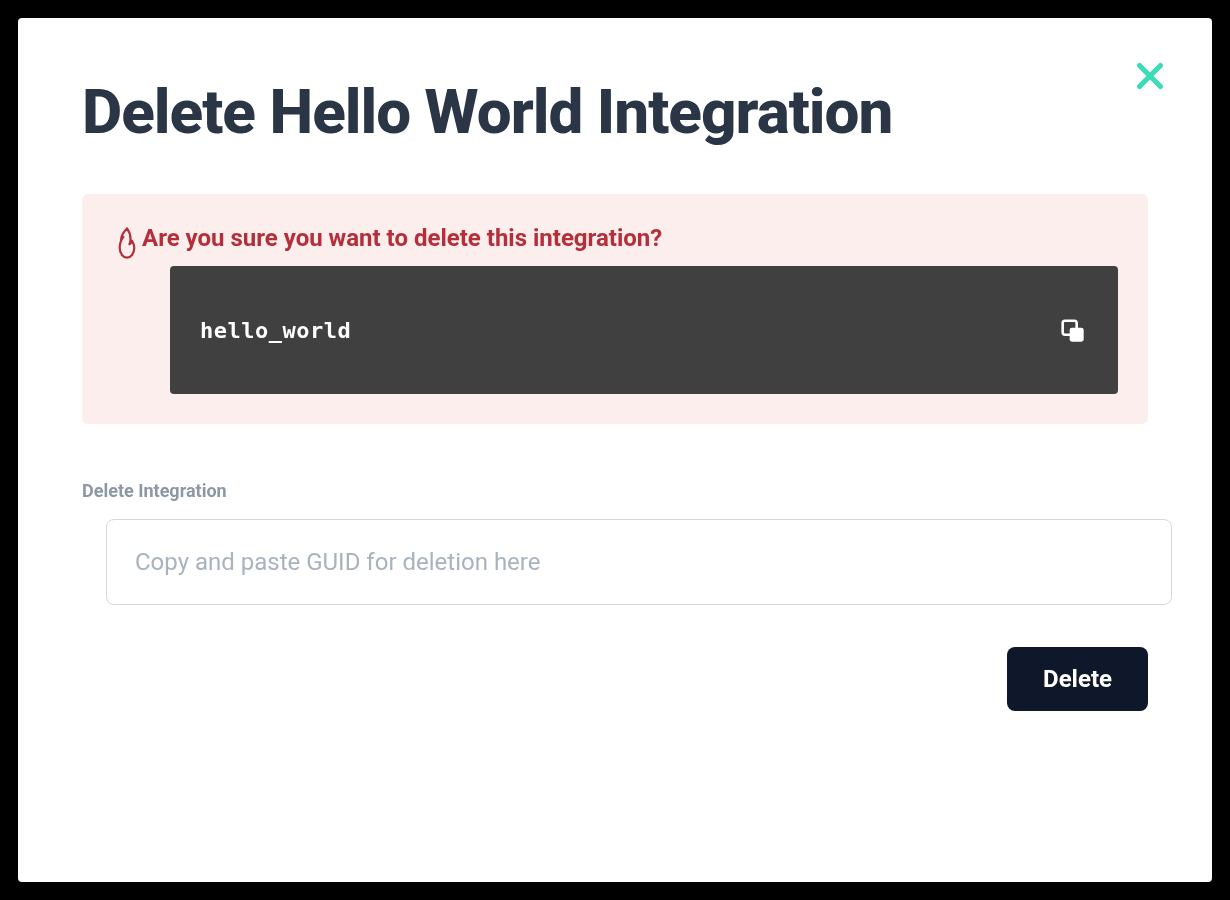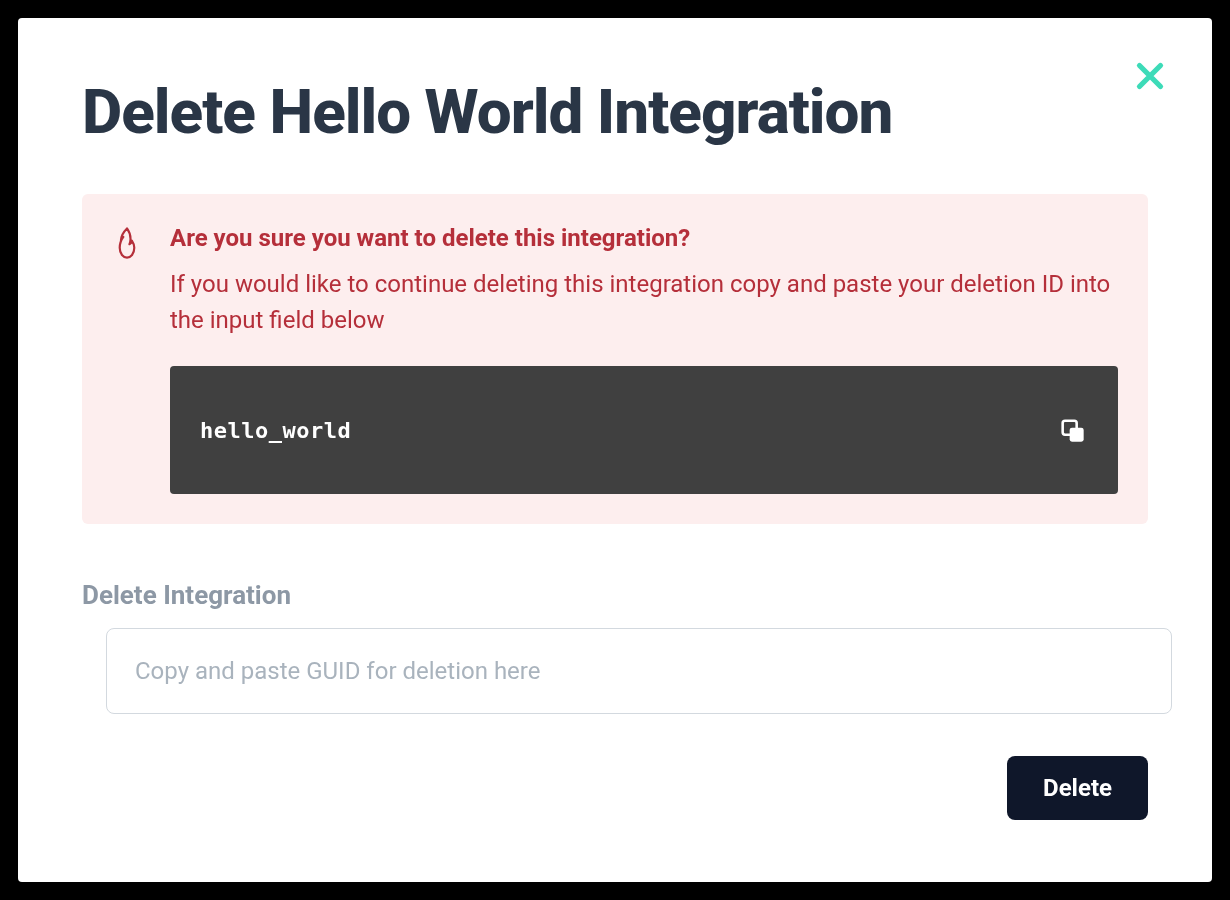--- a/index.html
+++ b/index.html
@@ -49,21 +49,20 @@
     }
     .warning-box {
       background: #fdeeee;
       border-radius: 6px;
       padding: 30px 30px 30px 30px;
       margin-bottom: 56px;
     }
     .warning-head {
       display: flex;
       align-items: flex-start;
-      gap: 28px;
     }
     .flame-icon {
       flex-shrink: 0;
       width: 30px;
       height: 34px;
       margin-top: 2px;
     }
     .warning-content {
       flex: 1;
     }
@@ -103,21 +102,21 @@
       display: flex;
       align-items: center;
       justify-content: center;
     }
     .copy-btn svg {
       width: 28px;
       height: 28px;
     }
     .field-label {
       color: #8d98a5;
-      font-size: 26px;
+      font-size: 18px;
       font-weight: 700;
       margin-bottom: 18px;
     }
     .input-field {
       width: 100%;
       border: 1px solid #d3d9df;
       border-radius: 8px;
       padding: 28px 28px;
       font-size: 24px;
       color: #2a3646;
@@ -161,21 +160,20 @@
 
   <h1 class="title">Delete Hello World Integration</h1>
 
   <div class="warning-box">
     <div class="warning-head">
       <svg class="flame-icon" viewBox="0 0 24 28" fill="none">
         <path d="M12 2 C12 2 7 7 7 12 C7 10 9 9 9 9 C9 9 6 13 6 18 C6 23 9 26 12 26 C15 26 18 23 18 18 C18 15 16 12 16 12 C16 14 14 15 14 15 C14 15 17 9 12 2 Z" stroke="#b52f3a" stroke-width="1.8" fill="none" stroke-linejoin="round"></path>
       </svg>
       <div class="warning-content">
         <div class="warning-title">Are you sure you want to delete this integration?</div>
-        <div class="warning-text">If you would like to continue deleting this integration copy and paste your deletion ID into the input field below</div>
       </div>
     </div>
     <div class="warning-body-indent">
       <div class="code-block">
         <span class="code-text">hello_world</span>
         <div class="copy-btn">
           <svg viewBox="0 0 24 24" fill="none">
             <rect x="4" y="4" width="12" height="12" rx="2" stroke="#fff" stroke-width="2.2" fill="none"></rect>
             <rect x="10" y="10" width="12" height="12" rx="2" fill="#fff"></rect>
           </svg>

